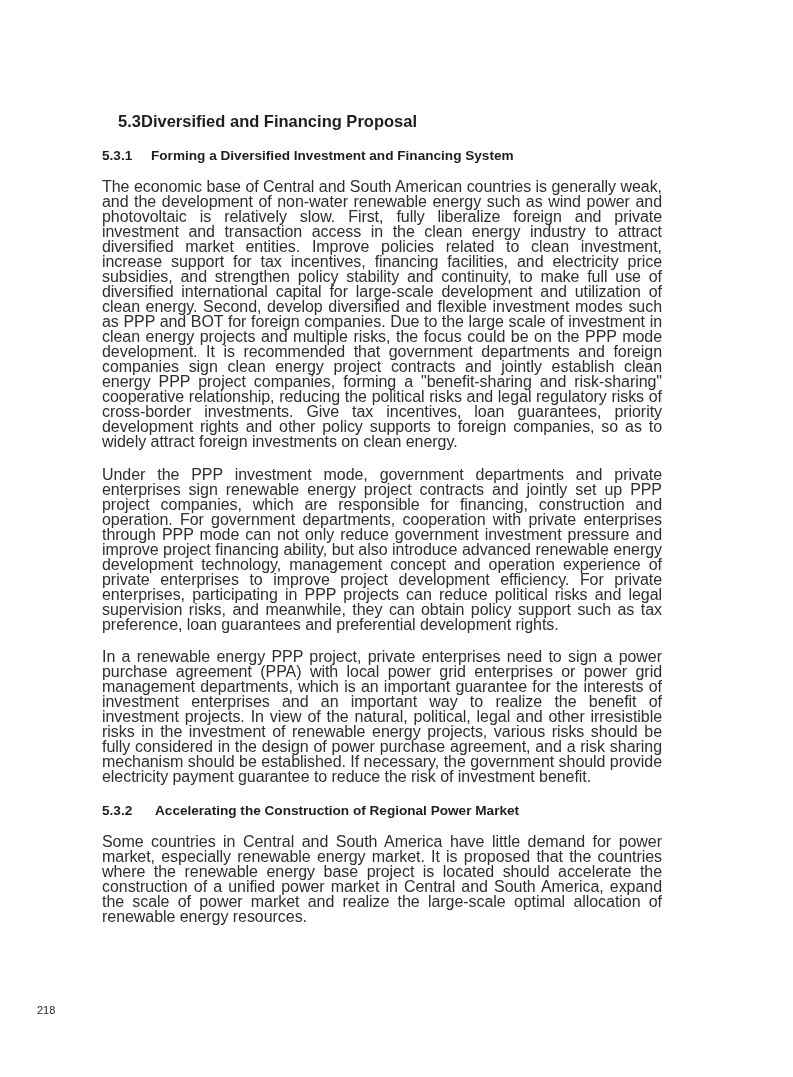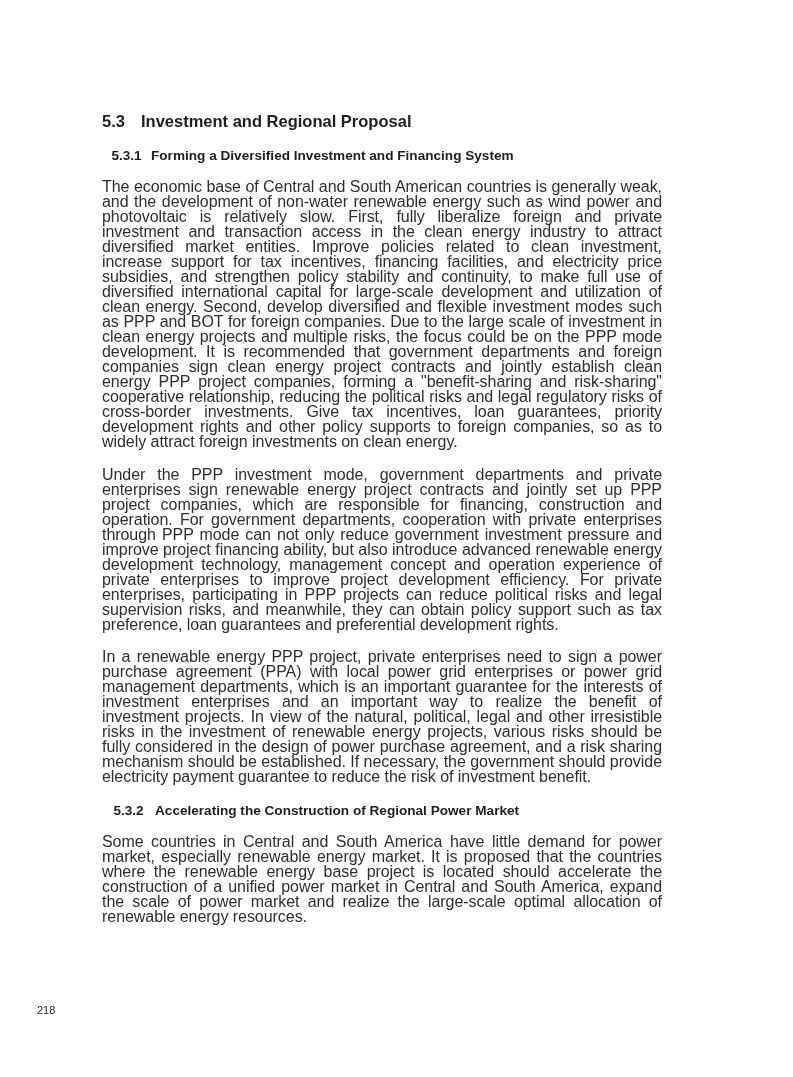--- a/index.html
+++ b/index.html
@@ -24,32 +24,32 @@
     .h2 {
       font-family: "Liberation Sans", sans-serif;
       font-weight: bold;
       font-size: 16.5px;
       color: #1e1e1e;
       margin: 0;
       line-height: 22px;
       height: 22px;
       white-space: nowrap;
     }
-    .h2 .num { display: inline-block; width: 39px; }
+    .h2 .num { display: inline-block; width: 39px; text-align: right; }
     .h3 {
       font-family: "Liberation Sans", sans-serif;
       font-weight: bold;
       font-size: 13.6px;
       color: #1e1e1e;
       margin: 0;
       line-height: 20px;
       height: 20px;
       white-space: nowrap;
     }
-    .h3 .num { display: inline-block; width: 49px; text-align: center; }
+    .h3 .num { display: inline-block; width: 49px; }
     .h3.h3b .num { width: 53px; }
     p.para {
       margin: 0;
       font-size: 16px;
       line-height: 15px;
       text-align: justify;
       color: #2e2e2e;
       letter-spacing: -0.05px;
     }
     .gap-h2-h3 { height: 14px; }
@@ -64,21 +64,21 @@
       color: #2b2b2b;
       font-family: "Liberation Sans", sans-serif;
     }
   </style>
 </head>
 <body>
 
 <div class="page-content">
 
   <h2 class="h2">
-    <span class="num">5.3</span><span>Investment and Regional Proposal</span>
+    <span class="num">5.3</span><span>Diversified and Financing Proposal</span>
   </h2>
 
   <div class="gap-h2-h3"></div>
 
   <h3 class="h3">
     <span class="num">5.3.1</span><span>Forming a Diversified Investment and Financing System</span>
   </h3>
 
   <div class="gap-h3-p"></div>
 

